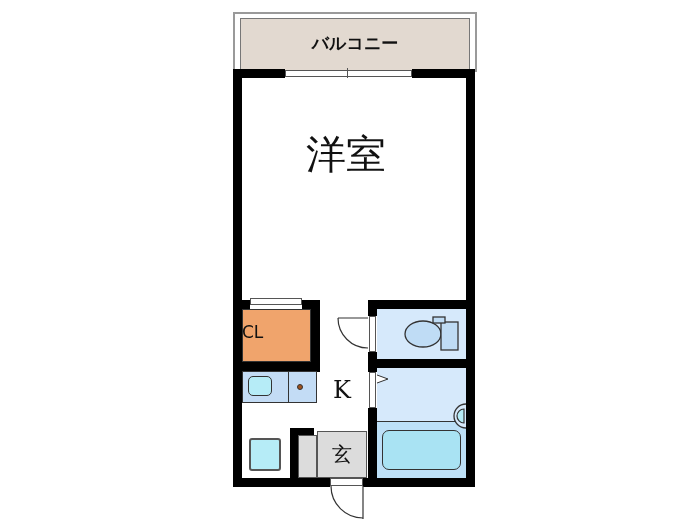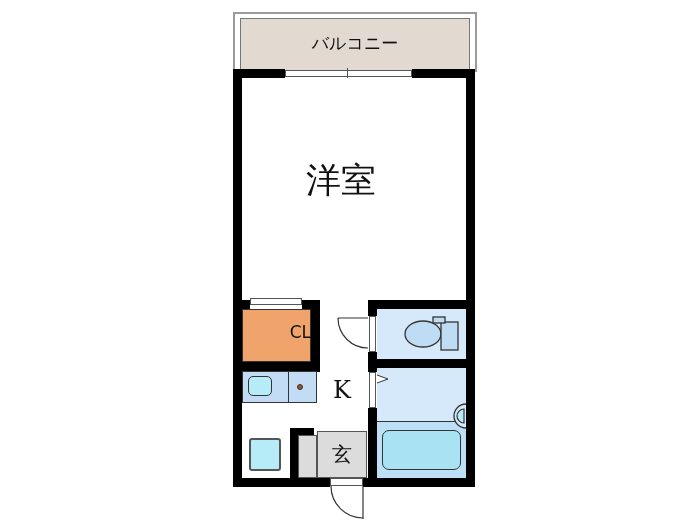--- a/index.html
+++ b/index.html
@@ -8,43 +8,43 @@
   .wall { position:absolute; background:#000; }
   .lbl { position:absolute; color:#111; }
 </style>
 </head>
 <body>
 
 <div class="abs" style="left:0;top:0;width:700px;height:525px;">
 
   <div class="abs" style="left:233px;top:12px;width:244px;height:60px;border:2px solid #9a9a9a;border-bottom:none;background:#fff;"></div>
   <div class="abs" style="left:240px;top:18px;width:230px;height:53px;background:#e2d9d0;border:1px solid #777;"></div>
-  <div class="lbl" style="left:240px;top:32px;width:230px;text-align:center;font-family:'DejaVu Sans',sans-serif;font-size:17px;">バルコニー</div>
+  <div class="lbl" style="left:240px;top:32px;width:230px;text-align:center;font-family:'DejaVu Sans',sans-serif;font-size:17px;font-weight:bold;">バルコニー</div>
 
   <div class="wall" style="left:233px;top:69px;width:52px;height:9px;"></div>
   <div class="wall" style="left:412px;top:69px;width:62px;height:9px;"></div>
   <div class="abs" style="left:285px;top:70px;width:127px;height:7px;background:#fff;border:1px solid #555;"></div>
   <div class="abs" style="left:347px;top:68px;width:1px;height:10px;background:#555;"></div>
 
   <div class="wall" style="left:233px;top:69px;width:9px;height:418px;"></div>
   <div class="wall" style="left:466px;top:69px;width:9px;height:418px;"></div>
   <div class="wall" style="left:233px;top:478px;width:97px;height:9px;"></div>
   <div class="wall" style="left:363px;top:478px;width:112px;height:9px;"></div>
 
-  <div class="lbl" style="left:306px;top:133px;font-size:35px;line-height:42px;margin-top:26px;">
+  <div class="lbl" style="left:306px;top:133px;font-size:40px;line-height:42px;">
     <div>洋室</div>
   </div>
 
   <div class="abs" style="left:250px;top:298px;width:52px;height:7px;background:#fff;border:1px solid #555;"></div>
   <div class="wall" style="left:233px;top:300px;width:17px;height:9px;"></div>
   <div class="wall" style="left:302px;top:300px;width:18px;height:9px;"></div>
   <div class="wall" style="left:311px;top:300px;width:9px;height:72px;"></div>
   <div class="wall" style="left:233px;top:362px;width:87px;height:9px;"></div>
   <div class="abs" style="left:242px;top:309px;width:69px;height:53px;background:#f0a46c;border:1px solid #333;"></div>
-  <div class="lbl" style="left:242px;top:322px;width:69px;text-align:right;font-family:'DejaVu Sans',sans-serif;font-size:17px;">CL</div>
+  <div class="lbl" style="left:242px;top:322px;width:69px;text-align:left;font-family:'DejaVu Sans',sans-serif;font-size:17px;">CL</div>
 
   <div class="abs" style="left:242px;top:371px;width:75px;height:32px;background:#c3dcf5;border:1px solid #333;"></div>
   <div class="abs" style="left:248px;top:376px;width:24px;height:20px;background:#b6ecf7;border:1.5px solid #333;border-radius:5px;"></div>
   <div class="abs" style="left:288px;top:371px;width:1px;height:32px;background:#333;"></div>
   <div class="abs" style="left:297px;top:384px;width:6px;height:6px;background:#a0521d;border-radius:50%;border:1px solid #333;"></div>
   <div class="lbl" style="left:333px;top:376px;font-size:24px;">K</div>
 
   <div class="abs" style="left:249px;top:438px;width:32px;height:33px;background:#b6ecf7;border:2px solid #555;border-radius:3px;"></div>
 
   <div class="wall" style="left:290px;top:428px;width:24px;height:7px;"></div>

